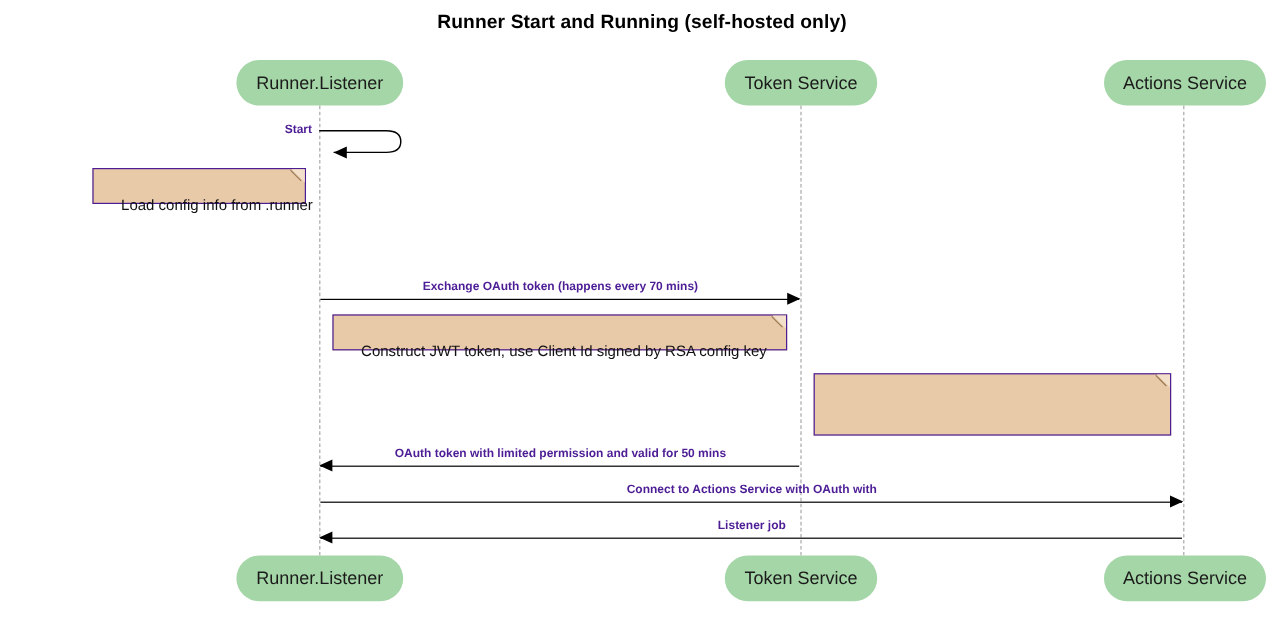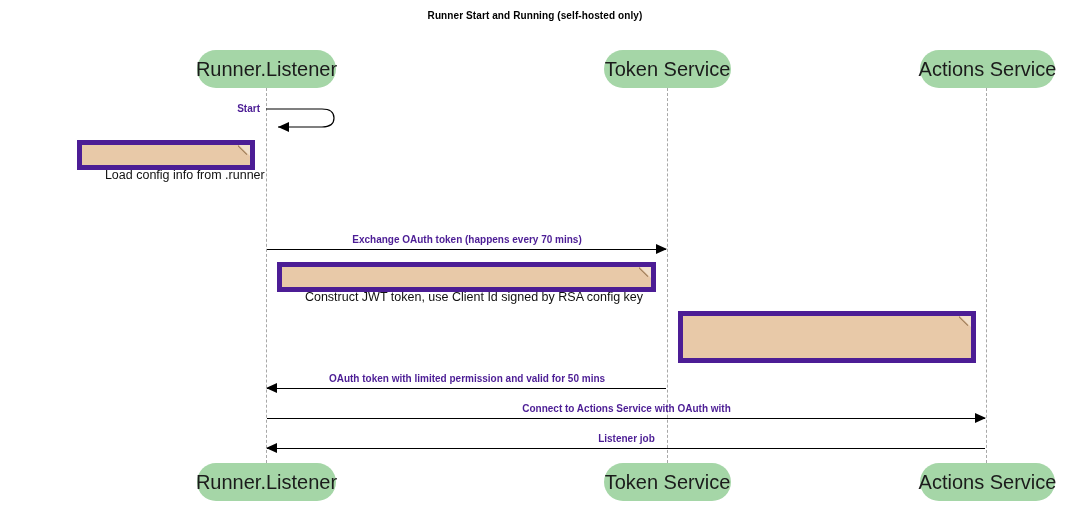--- a/index.html
+++ b/index.html
@@ -17,21 +17,21 @@
     position: relative;
     width: 1070px;
     height: 525px;
   }
   .title {
     position: absolute;
     left: 0;
     top: 10px;
     width: 1070px;
     text-align: center;
-    font-size: 10px;
+    font-size: 16px;
     font-weight: bold;
     color: #000000;
     letter-spacing: 0.1px;
   }
   
   .lifeline-line {
     position: absolute;
     width: 0;
     border-left: 1px dashed #a8a8a8;
   }
@@ -39,29 +39,29 @@
   .participant {
     position: absolute;
     box-sizing: border-box;
     height: 38px;
     border-radius: 19px;
     background: #a5d6a7;
     display: flex;
     align-items: center;
     justify-content: center;
     color: #1b1b1b;
-    font-size: 20px;
+    font-size: 15px;
     white-space: nowrap;
   }
   
   .note {
     position: absolute;
     box-sizing: border-box;
     background: #e8c9a8;
-    border: 5px solid #4c1d95;
+    border: 1px solid #4c1d95;
     color: #111111;
     font-size: 12.5px;
     padding: 6px 9px 6px 9px;
     line-height: 16px;
     white-space: pre;
   }
   .note .fold {
     position: absolute;
     top: 0;
     right: 0;

